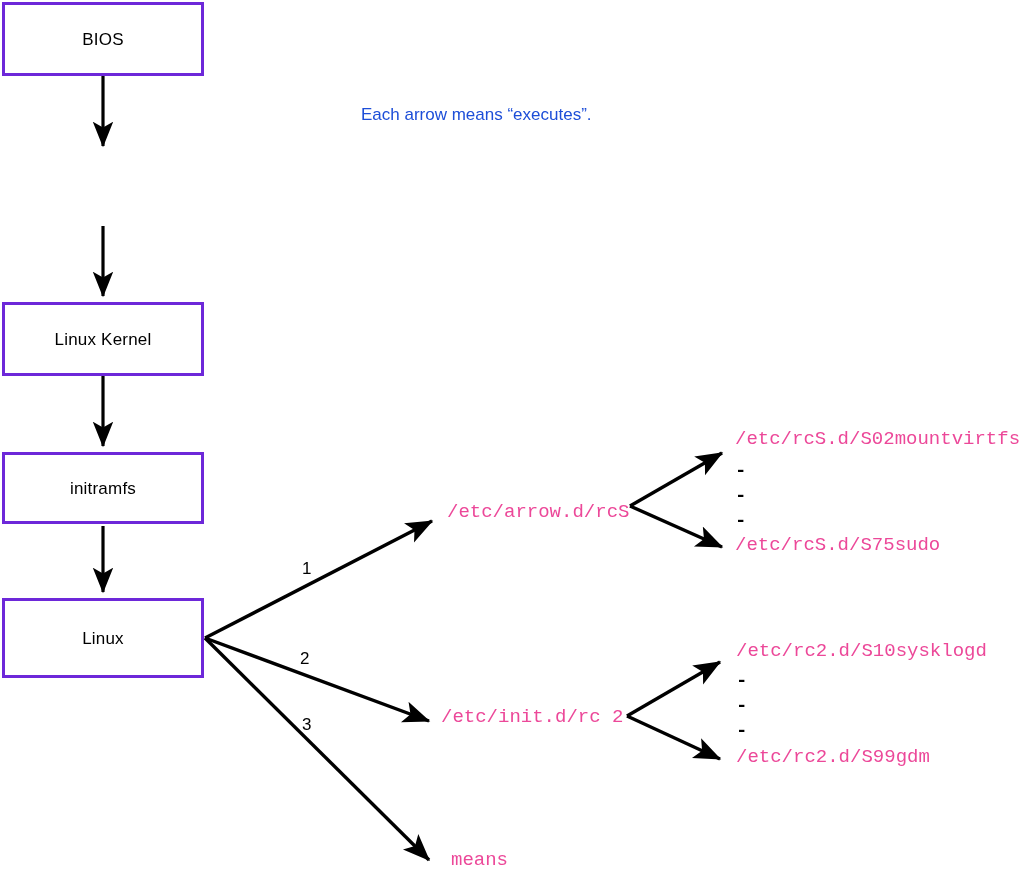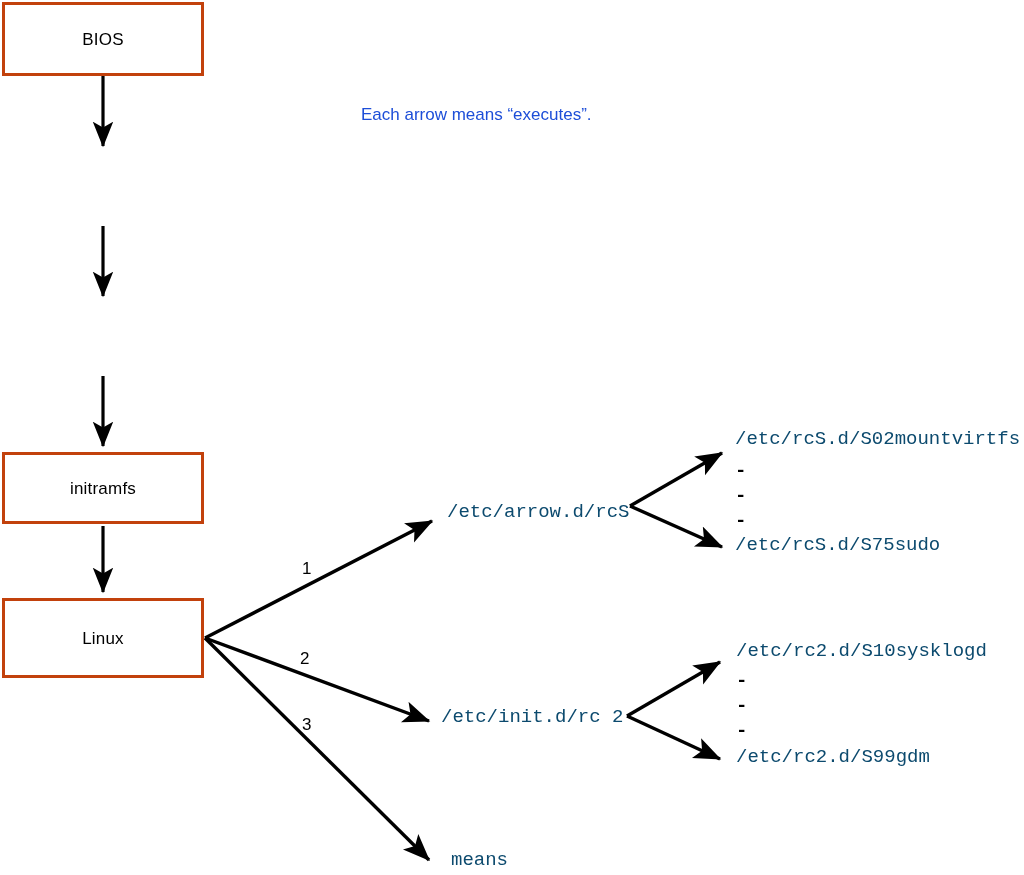--- a/index.html
+++ b/index.html
@@ -18,21 +18,21 @@
   #wires {
     position: absolute;
     left: 0;
     top: 0;
     width: 1024px;
     height: 875px;
   }
   .node-box {
     position: absolute;
     box-sizing: border-box;
-    border: 3px solid #c2410c;
+    border: 3px solid #6d28d9;
     background: #ffffff;
     display: flex;
     align-items: center;
     justify-content: center;
   }
   .node-label {
     font-family: "Liberation Sans", sans-serif;
     font-size: 17px;
     color: #000000;
     line-height: 1;
@@ -42,21 +42,21 @@
     position: absolute;
     font-family: "Liberation Sans", sans-serif;
     font-size: 17px;
     color: #1d4ed8;
     white-space: nowrap;
   }
   .mono-label {
     position: absolute;
     font-family: "Liberation Mono", "DejaVu Sans Mono", monospace;
     font-size: 19px;
-    color: #0c4a6e;
+    color: #ec4899;
     white-space: nowrap;
     line-height: 1;
   }
   .edge-num {
     position: absolute;
     font-family: "Liberation Sans", sans-serif;
     font-size: 17px;
     color: #000000;
     white-space: nowrap;
     line-height: 1;
@@ -104,20 +104,23 @@
       <line x1="627" y1="716" x2="720" y2="662"></line>
       <line x1="627" y1="716" x2="720" y2="759"></line>
     </g>
   </svg>
 
   <div class="node-box" style="left:2px; top:2px; width:202px; height:74px;">
     <span class="node-label">BIOS</span>
   </div>
 
 
+  <div class="node-box" style="left:2px; top:302px; width:202px; height:74px;">
+    <span class="node-label">Linux Kernel</span>
+  </div>
 
   <div class="node-box" style="left:2px; top:452px; width:202px; height:72px;">
     <span class="node-label">initramfs</span>
   </div>
 
   <div class="node-box" style="left:2px; top:598px; width:202px; height:80px;">
     <span class="node-label">Linux</span>
   </div>
 
   <div class="note-text" style="left:361px; top:105px;">Each arrow means “executes”.</div>

